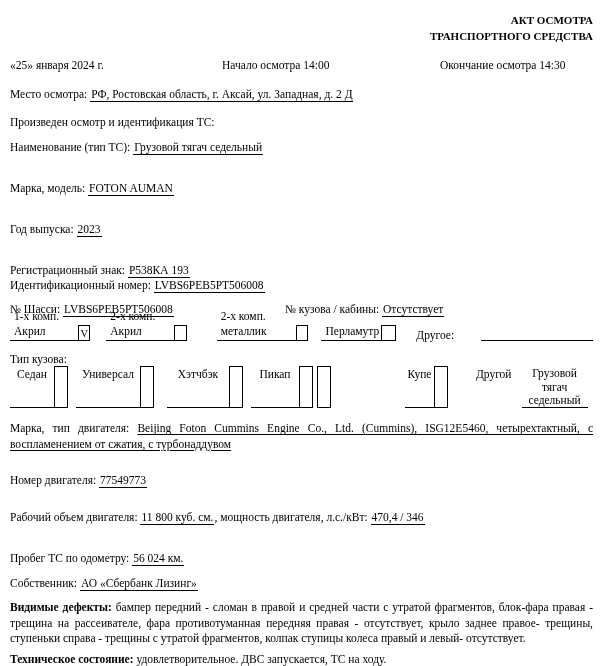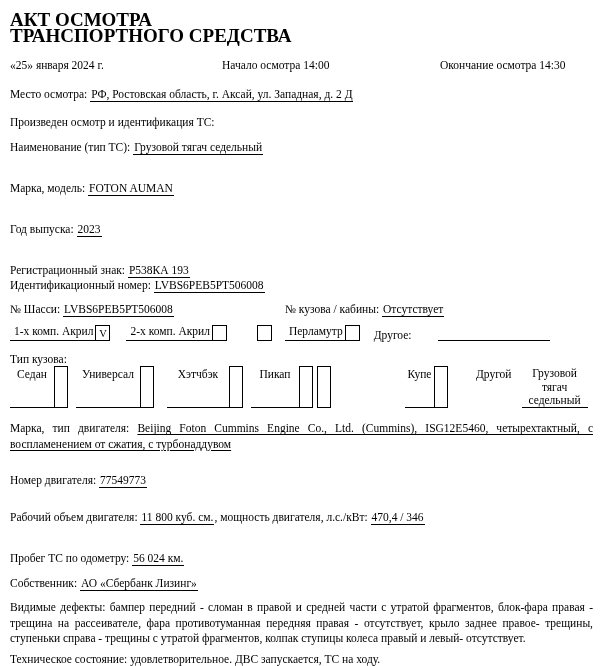--- a/index.html
+++ b/index.html
@@ -3,21 +3,21 @@
 <meta charset="utf-8">
 <style>
   * { box-sizing: border-box; margin: 0; padding: 0; }
   html, body { background: #fff; }
   body {
     width: 605px; height: 666px;
     font-family: "Liberation Serif", "DejaVu Serif", serif;
     font-size: 11.5px; color: #000; overflow: hidden;
   }
   .page { width: 605px; height: 666px; padding: 12px 12px 0 10px; background: #fff; }
-  .title { text-align: left; font-weight: bold; font-size: 19px; line-height: 16px; }
+  .title { text-align: right; font-weight: bold; font-size: 11px; line-height: 16px; }
   .hdr { display: flex; margin-top: 14px; line-height: 15px; }
   .hdr-date { width: 212px; }
   .hdr-start { width: 218px; }
   .row { line-height: 15px; white-space: nowrap; }
   .u { border-bottom: 1px solid #000; padding: 0 1px 1px 1px; }
   .uw { text-decoration: underline; text-underline-offset: 2px; }
   .mt5{margin-top:5px}.mt8{margin-top:0}.mt9{margin-top:9px}
   .mt10{margin-top:10px}.mt11{margin-top:26px}.mt13{margin-top:13px}
   .mt14{margin-top:14px}.mt21{margin-top:21px}.mt22{margin-top:22px}
   .twocol { display: flex; }
@@ -25,41 +25,41 @@
   
   .paint-row { display: flex; align-items: flex-end; margin-top: 6px; height: 18px; }
   .pl { border-bottom: 1px solid #000; padding: 0 2px 1px 4px; line-height: 15px; }
   .cb {
     display: inline-block; width: 15px; height: 16px; border: 1px solid #000;
     text-align: center; line-height: 15px; font-size: 10.5px; background: #fff;
     margin-bottom: 0;
   }
   .paint-item { display: flex; align-items: flex-end; }
   .gap16 { margin-left: 16px; } .gap30 { margin-left: 30px; }
-  .gap13 { margin-left: 13px; } .gap8 { margin-left: 14px; gap: 12px; }
+  .gap13 { margin-left: 13px; } .gap8 { margin-left: 20px; gap: 12px; }
   .blank-line { display: inline-block; width: 112px; border-bottom: 1px solid #000; height: 14px; }
   
   .bt-label { margin-top: 12px; line-height: 13px; }
   .bt-row { display: flex; align-items: stretch; height: 42px; }
   .bt-item { display: flex; align-items: stretch; }
   .bt-text {
     flex: 1; border-bottom: 1px solid #000; text-align: center;
     line-height: 14px; padding-top: 1px;
   }
   .bt-box { width: 14px; border: 1px solid #000; background: #fff; }
   .w58{width:58px}.w78{width:78px}.w76{width:76px}.w62{width:62px}.w43{width:43px}
   .mr8{margin-right:8px}.mr13{margin-right:13px}.mr4{margin-right:4px}
   .mr12{margin-right:12px}.mr28{margin-right:28px}.mr10{margin-right:10px}
   .bt-other-label { line-height: 14px; padding-top: 1px; }
   .bt-other-value {
     width: 66px; text-align: center; line-height: 13.5px; padding-top: 1px;
     border-bottom: 1px solid #000; white-space: normal;
   }
   .para { line-height: 15.5px; text-align: justify; white-space: normal; }
-  .b { font-weight: normal; }
+  .b { font-weight: bold; }
 </style>
 </head>
 <body>
 
 <div class="page">
 
   <div class="title">
     <div>АКТ ОСМОТРА</div>
     <div>ТРАНСПОРТНОГО СРЕДСТВА</div>
   </div>
@@ -117,20 +117,21 @@
   <div class="paint-row">
     <div class="paint-item">
       <span class="pl">1-х комп. Акрил</span>
       <span class="cb">V</span>
     </div>
     <div class="paint-item gap16">
       <span class="pl">2-х комп. Акрил</span>
       <span class="cb"></span>
     </div>
     <div class="paint-item gap30">
+      <span class="pl">2-х комп. металлик</span>
       <span class="cb"></span>
     </div>
     <div class="paint-item gap13">
       <span class="pl">Перламутр</span>
       <span class="cb"></span>
     </div>
     <div class="paint-item gap8">
       <span>Другое:</span>&nbsp;<span class="blank-line"></span>
     </div>
   </div>

